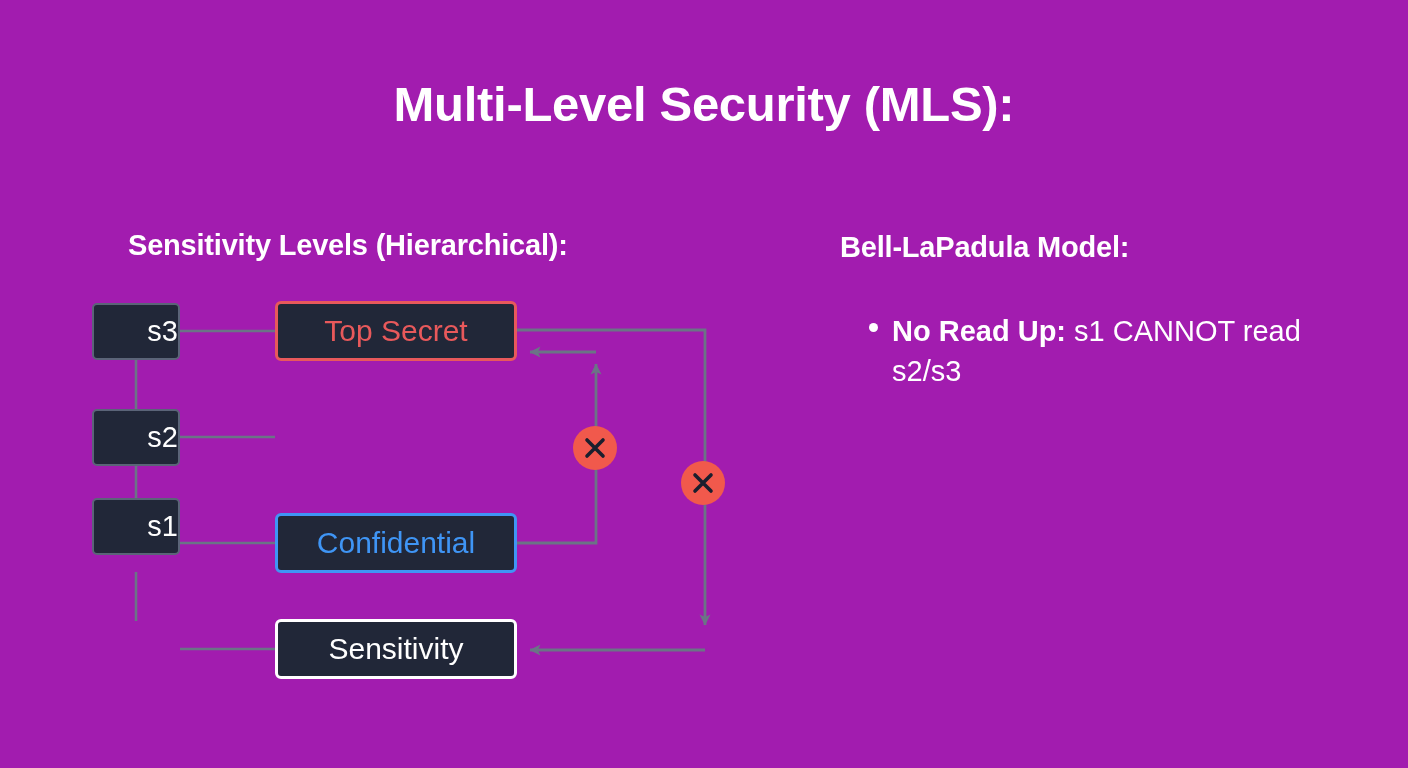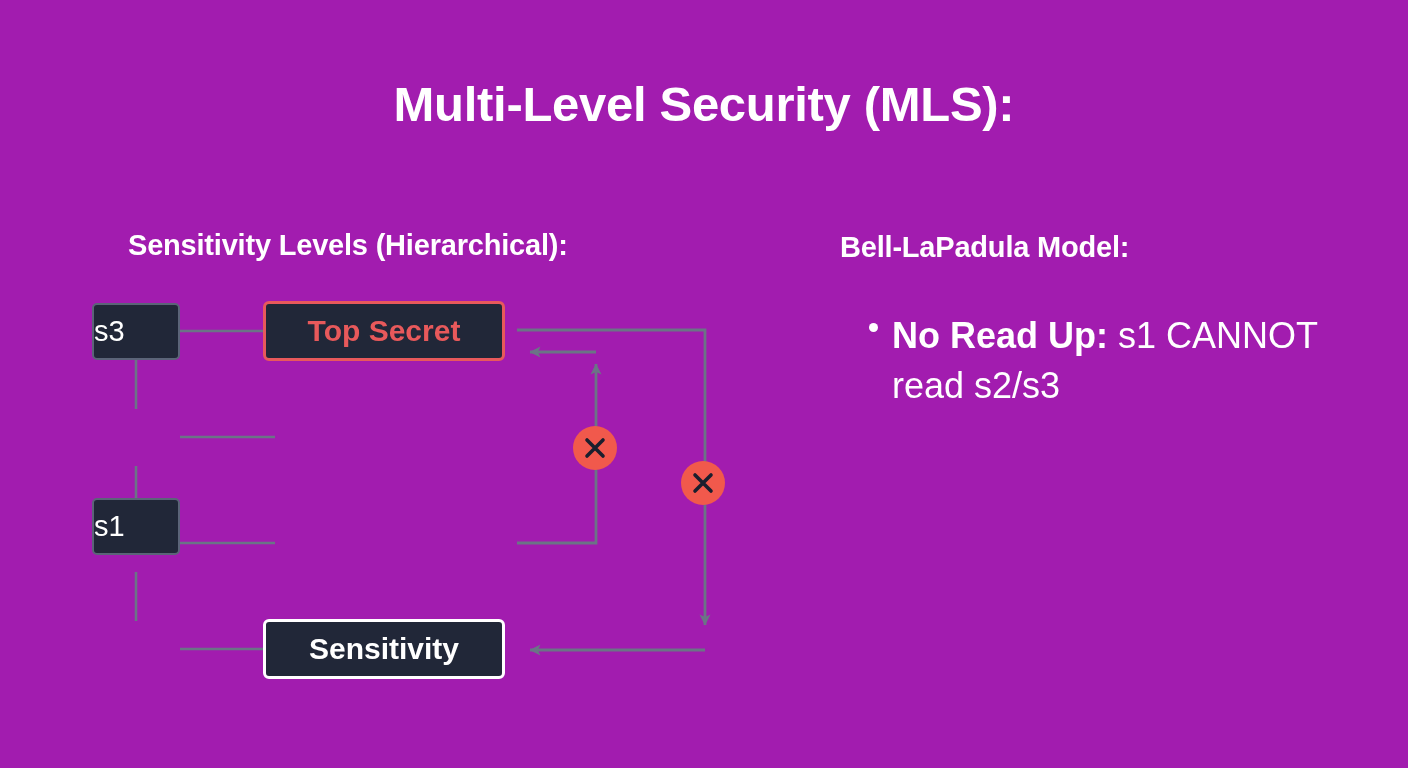--- a/index.html
+++ b/index.html
@@ -73,40 +73,39 @@
     width: 88px;
     height: 57px;
     box-sizing: border-box;
     border: 2px solid #5b6478;
     border-radius: 5px;
     background: #212738;
     color: #ffffff;
     font-size: 29px;
     display: flex;
     align-items: center;
-    justify-content: flex-start;
+    justify-content: flex-end;
     line-height: 1;
   }
 
   
   .class-box {
     position: absolute;
-    left: 263px;
+    left: 275px;
     width: 242px;
     height: 60px;
     box-sizing: border-box;
     border: 3px solid #888;
     border-radius: 6px;
     background: #212738;
     font-size: 30px;
     display: flex;
     align-items: center;
     justify-content: center;
     line-height: 1;
-    font-weight: bold;
   }
 
   
   .x-badge {
     position: absolute;
     border-radius: 50%;
     background: #f1594c;
     display: flex;
     align-items: center;
     justify-content: center;
@@ -118,21 +117,21 @@
     position: absolute;
     left: 840px;
     top: 311px;
     width: 500px;
   }
   .rule-item {
     position: relative;
     padding-left: 52px;
     margin-bottom: 43px;
     color: #ffffff;
-    font-size: 36px;
+    font-size: 29px;
     line-height: 1.38;
   }
   .rule-item .bullet {
     position: absolute;
     left: 29px;
     top: 12px;
     width: 9px;
     height: 9px;
     border-radius: 50%;
     background: #ffffff;
@@ -175,26 +174,32 @@
       <path d="M517,543 L596,543 L596,364" stroke="#6b7486" stroke-width="2.8" fill="none" marker-end="url(#arrowHead)"></path>
       <path d="M596,352 L530,352" stroke="#6b7486" stroke-width="2.8" fill="none" marker-end="url(#arrowHead)"></path>
 
       <path d="M517,330 L705,330 L705,625" stroke="#6b7486" stroke-width="2.8" fill="none" marker-end="url(#arrowHead)"></path>
       <path d="M705,650 L530,650" stroke="#6b7486" stroke-width="2.8" fill="none" marker-end="url(#arrowHead)"></path>
     </svg>
 
     <div class="level-box" style="top: 303px; border-color: rgb(91, 100, 120);">
       <span>s3</span>
     </div>
+    <div class="level-box" style="top: 409px; border-color: rgb(91, 100, 120);">
+      <span>s2</span>
+    </div>
     <div class="level-box" style="top: 498px; border-color: rgb(91, 100, 120);">
       <span>s1</span>
     </div>
 
     <div class="class-box" style="top: 301px; border-color: rgb(232, 89, 91); color: rgb(232, 89, 91);">
       <span>Top Secret</span>
+    </div>
+    <div class="class-box" style="top: 513px; border-color: rgb(63, 149, 245); color: rgb(63, 149, 245);">
+      <span>Confidential</span>
     </div>
     <div class="class-box" style="top: 619px; border-color: rgb(255, 255, 255); color: rgb(255, 255, 255);">
       <span>Sensitivity</span>
     </div>
 
     <div class="x-badge" style="left: 573px; top: 426px; width: 44px; height: 44px; background: rgb(241, 89, 76);">
       <svg width="44" height="44" viewBox="0 0 44 44" aria-hidden="true">
         <path d="M14,14 L30,30 M30,14 L14,30" stroke="#1a1f2e" stroke-width="3.6" stroke-linecap="round"></path>
       </svg>
     </div>

